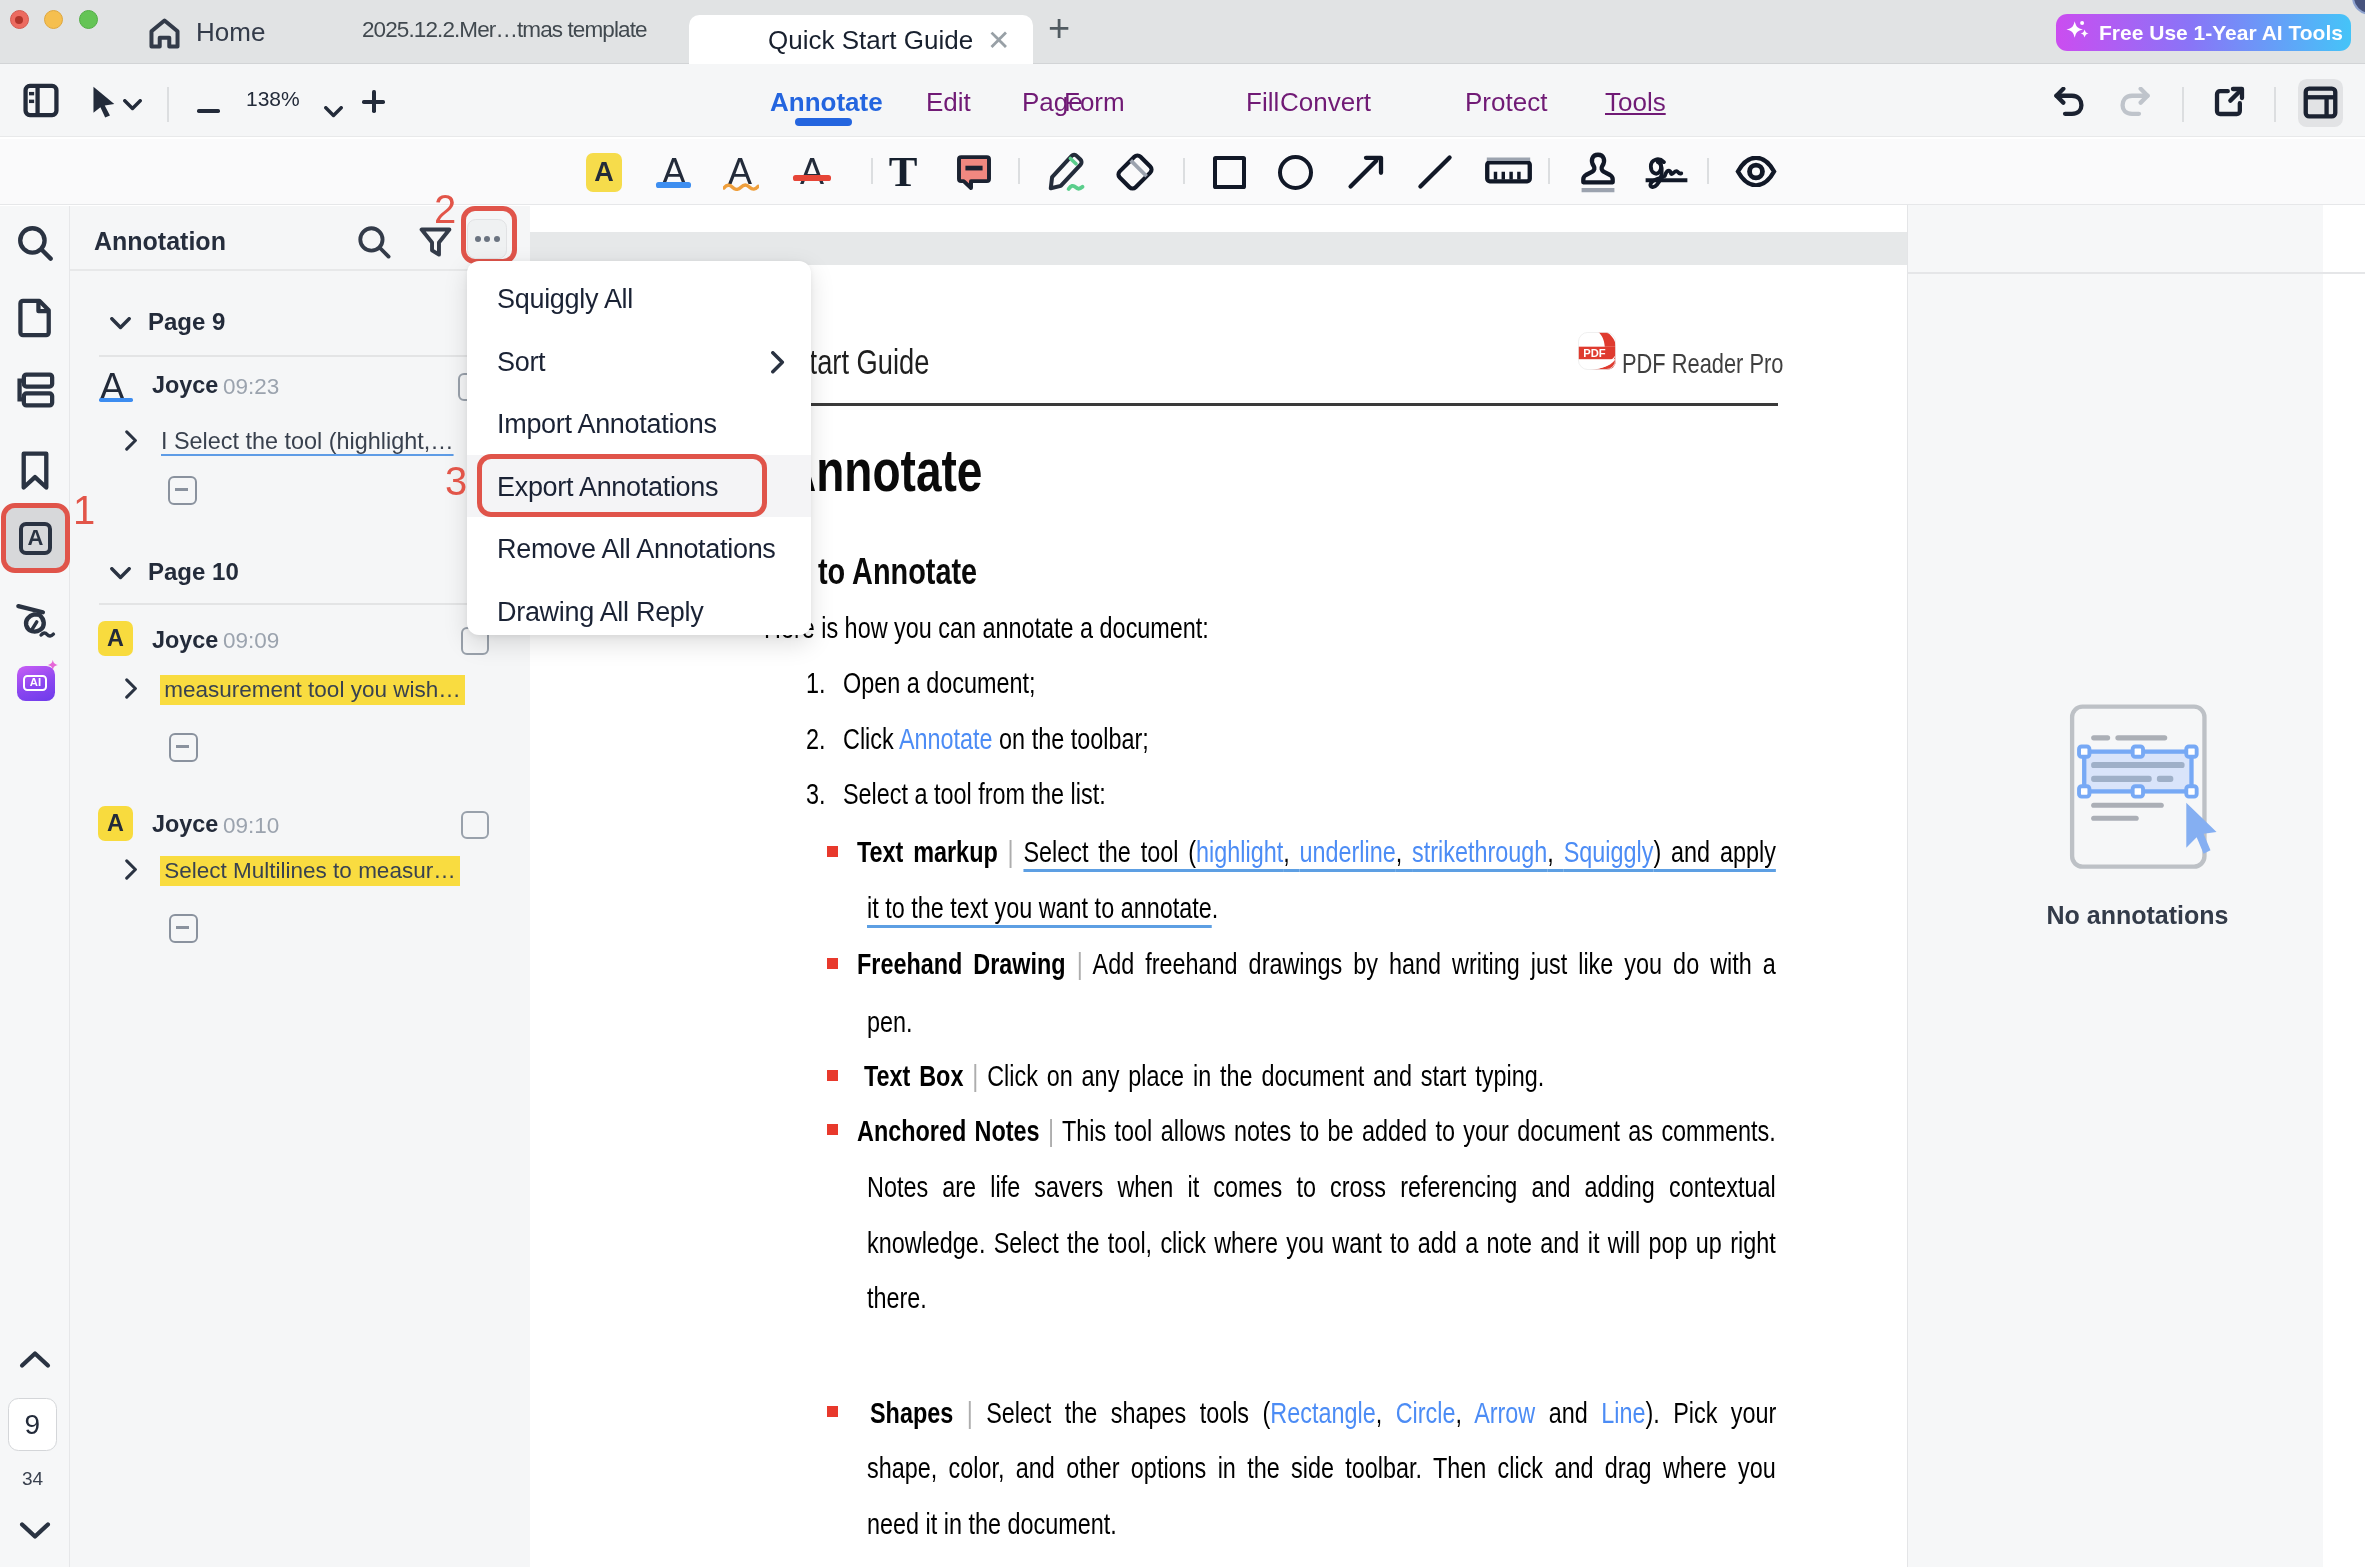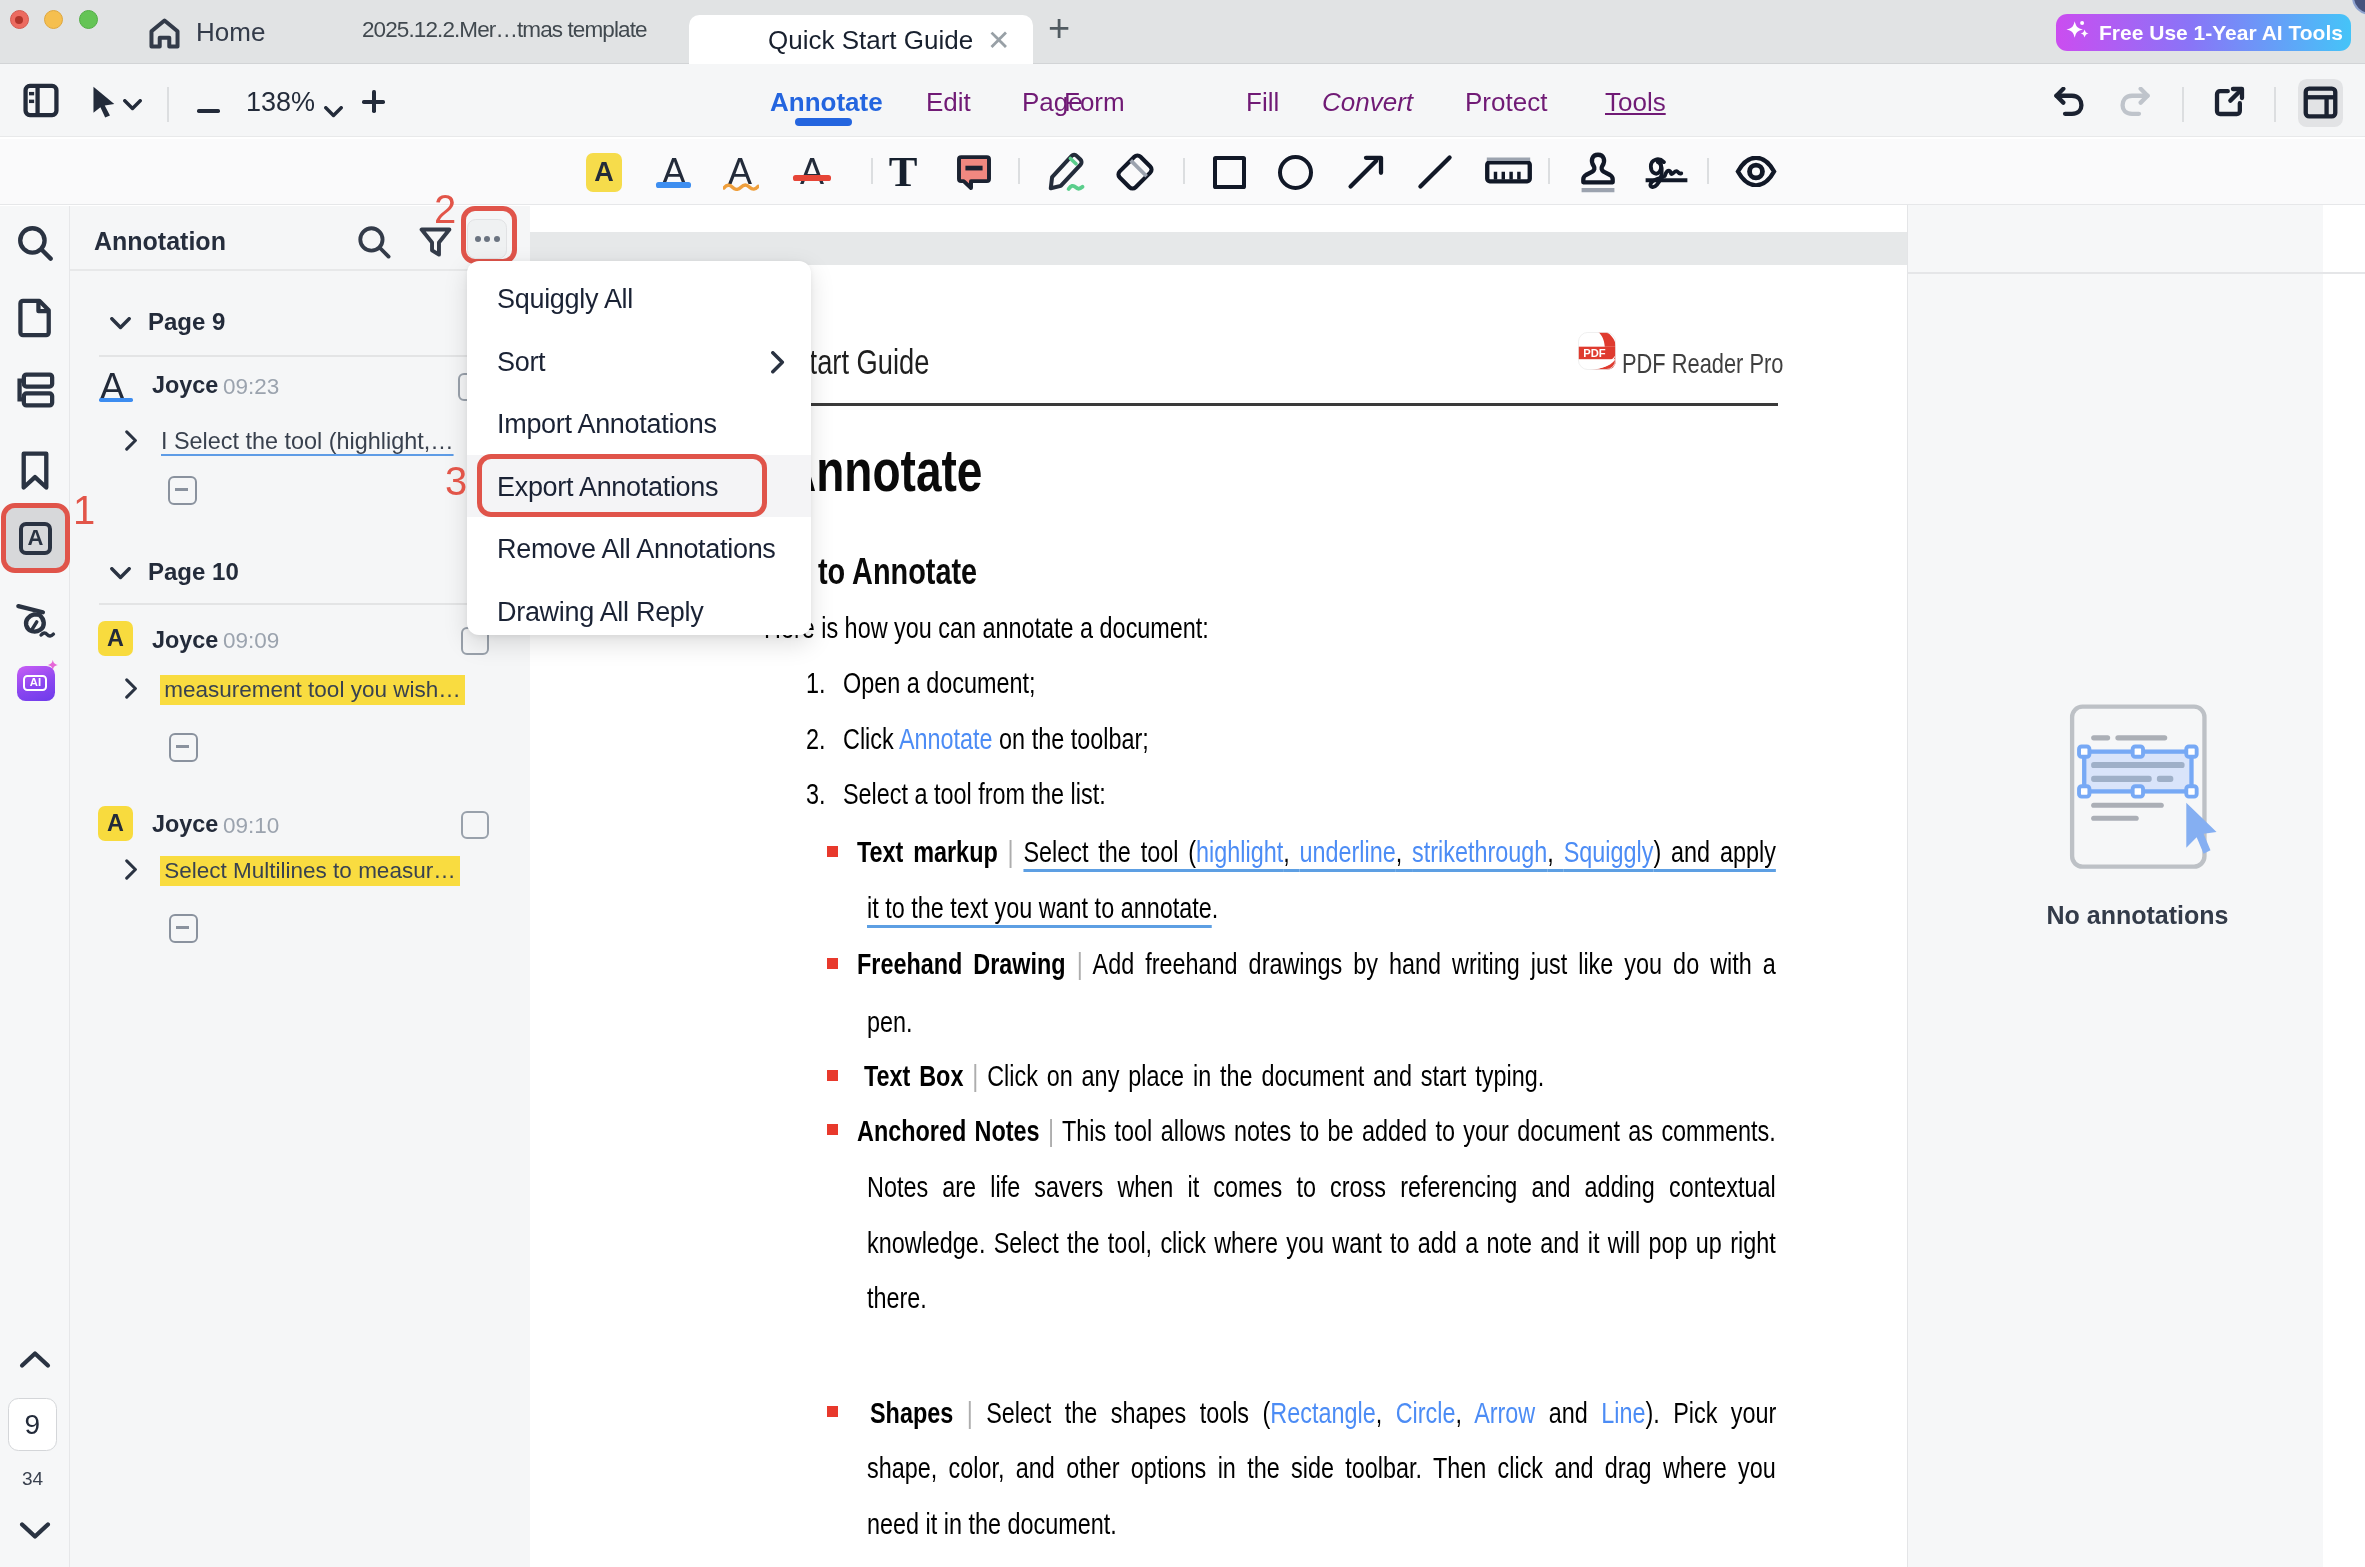--- a/index.html
+++ b/index.html
@@ -84,33 +84,33 @@
     <rect x="7" y="19" width="6" height="4" fill="#232B3A"></rect>
   </svg>
   <svg class="abs" style="left:90px; top:21px;" width="29.5" height="33" viewBox="0 0 34 38">
     <path d="M4 2 L28 22 L17 23.5 L23 35 L17.5 37.5 L12 25.5 L4 32 Z" fill="#232B3A"></path>
   </svg>
   <svg class="abs" style="left:123px; top:35px;" width="19" height="12" viewBox="0 0 22 14">
     <path d="M2 2 L11 11 L20 2" fill="none" stroke="#232B3A" stroke-width="4" stroke-linecap="round" stroke-linejoin="round"></path>
   </svg>
   <div class="vsep2" style="left:167px;"></div>
   <div class="abs" style="left:197px; top:45px; width:23.4px; height:4.3px; background:#232B3A; border-radius:1.7px;"></div>
-  <div class="abs" style="left:246px; top:22.5px; font-size:27px; color:#232B3A;">138%</div>
+  <div class="abs" style="left:246px; top:22.5px; font-size:21px; color:#232B3A;">138%</div>
   <svg class="abs" style="left:324px; top:42px;" width="19" height="12" viewBox="0 0 22 14">
     <path d="M2 2 L11 11 L20 2" fill="none" stroke="#232B3A" stroke-width="4" stroke-linecap="round" stroke-linejoin="round"></path>
   </svg>
   <div class="abs" style="left:362px; top:36px; width:23.4px; height:4.3px; background:#232B3A; border-radius:1.7px;"></div>
   <div class="abs" style="left:372px; top:26px; width:4.3px; height:23.4px; background:#232B3A; border-radius:1.7px;"></div>
   <div class="menuitem" style="left:770px; color:#2465DF; font-weight:700;">Annotate</div>
   <div id="annotate-underline"></div>
   <div class="menuitem" style="left:926px;">Edit</div>
   <div class="menuitem" style="left:1022px;">Page</div>
   <div class="menuitem" style="left:1064px;">Form</div>
   <div class="menuitem" style="left:1246px;">Fill</div>
-  <div class="menuitem" style="left:1322px;font-style:italic;">Convert</div>
+  <div class="menuitem" style="left:1280px;">Convert</div>
   <div class="menuitem" style="left:1465px;">Protect</div>
   <div class="menuitem" style="left:1605px;text-decoration:underline;">Tools</div>
   <svg class="abs" style="left:2053px; top:23.4px;" width="31" height="29.5" viewBox="0 0 36 34">
     <path d="M12 2 L4 10 L12 18" fill="none" stroke="#1B2231" stroke-width="5" stroke-linecap="round" stroke-linejoin="round"></path>
     <path d="M4 10 H22 C30 10 33 16 33 21 C33 26 30 31 22 31 H14" fill="none" stroke="#1B2231" stroke-width="5" stroke-linecap="round"></path>
   </svg>
   <svg class="abs" style="left:2120px; top:23.4px;" width="31" height="29.5" viewBox="0 0 36 34">
     <path d="M24 2 L32 10 L24 18" fill="none" stroke="#BFC4CB" stroke-width="5" stroke-linecap="round" stroke-linejoin="round"></path>
     <path d="M32 10 H14 C6 10 3 16 3 21 C3 26 6 31 14 31 H22" fill="none" stroke="#BFC4CB" stroke-width="5" stroke-linecap="round"></path>
   </svg>

